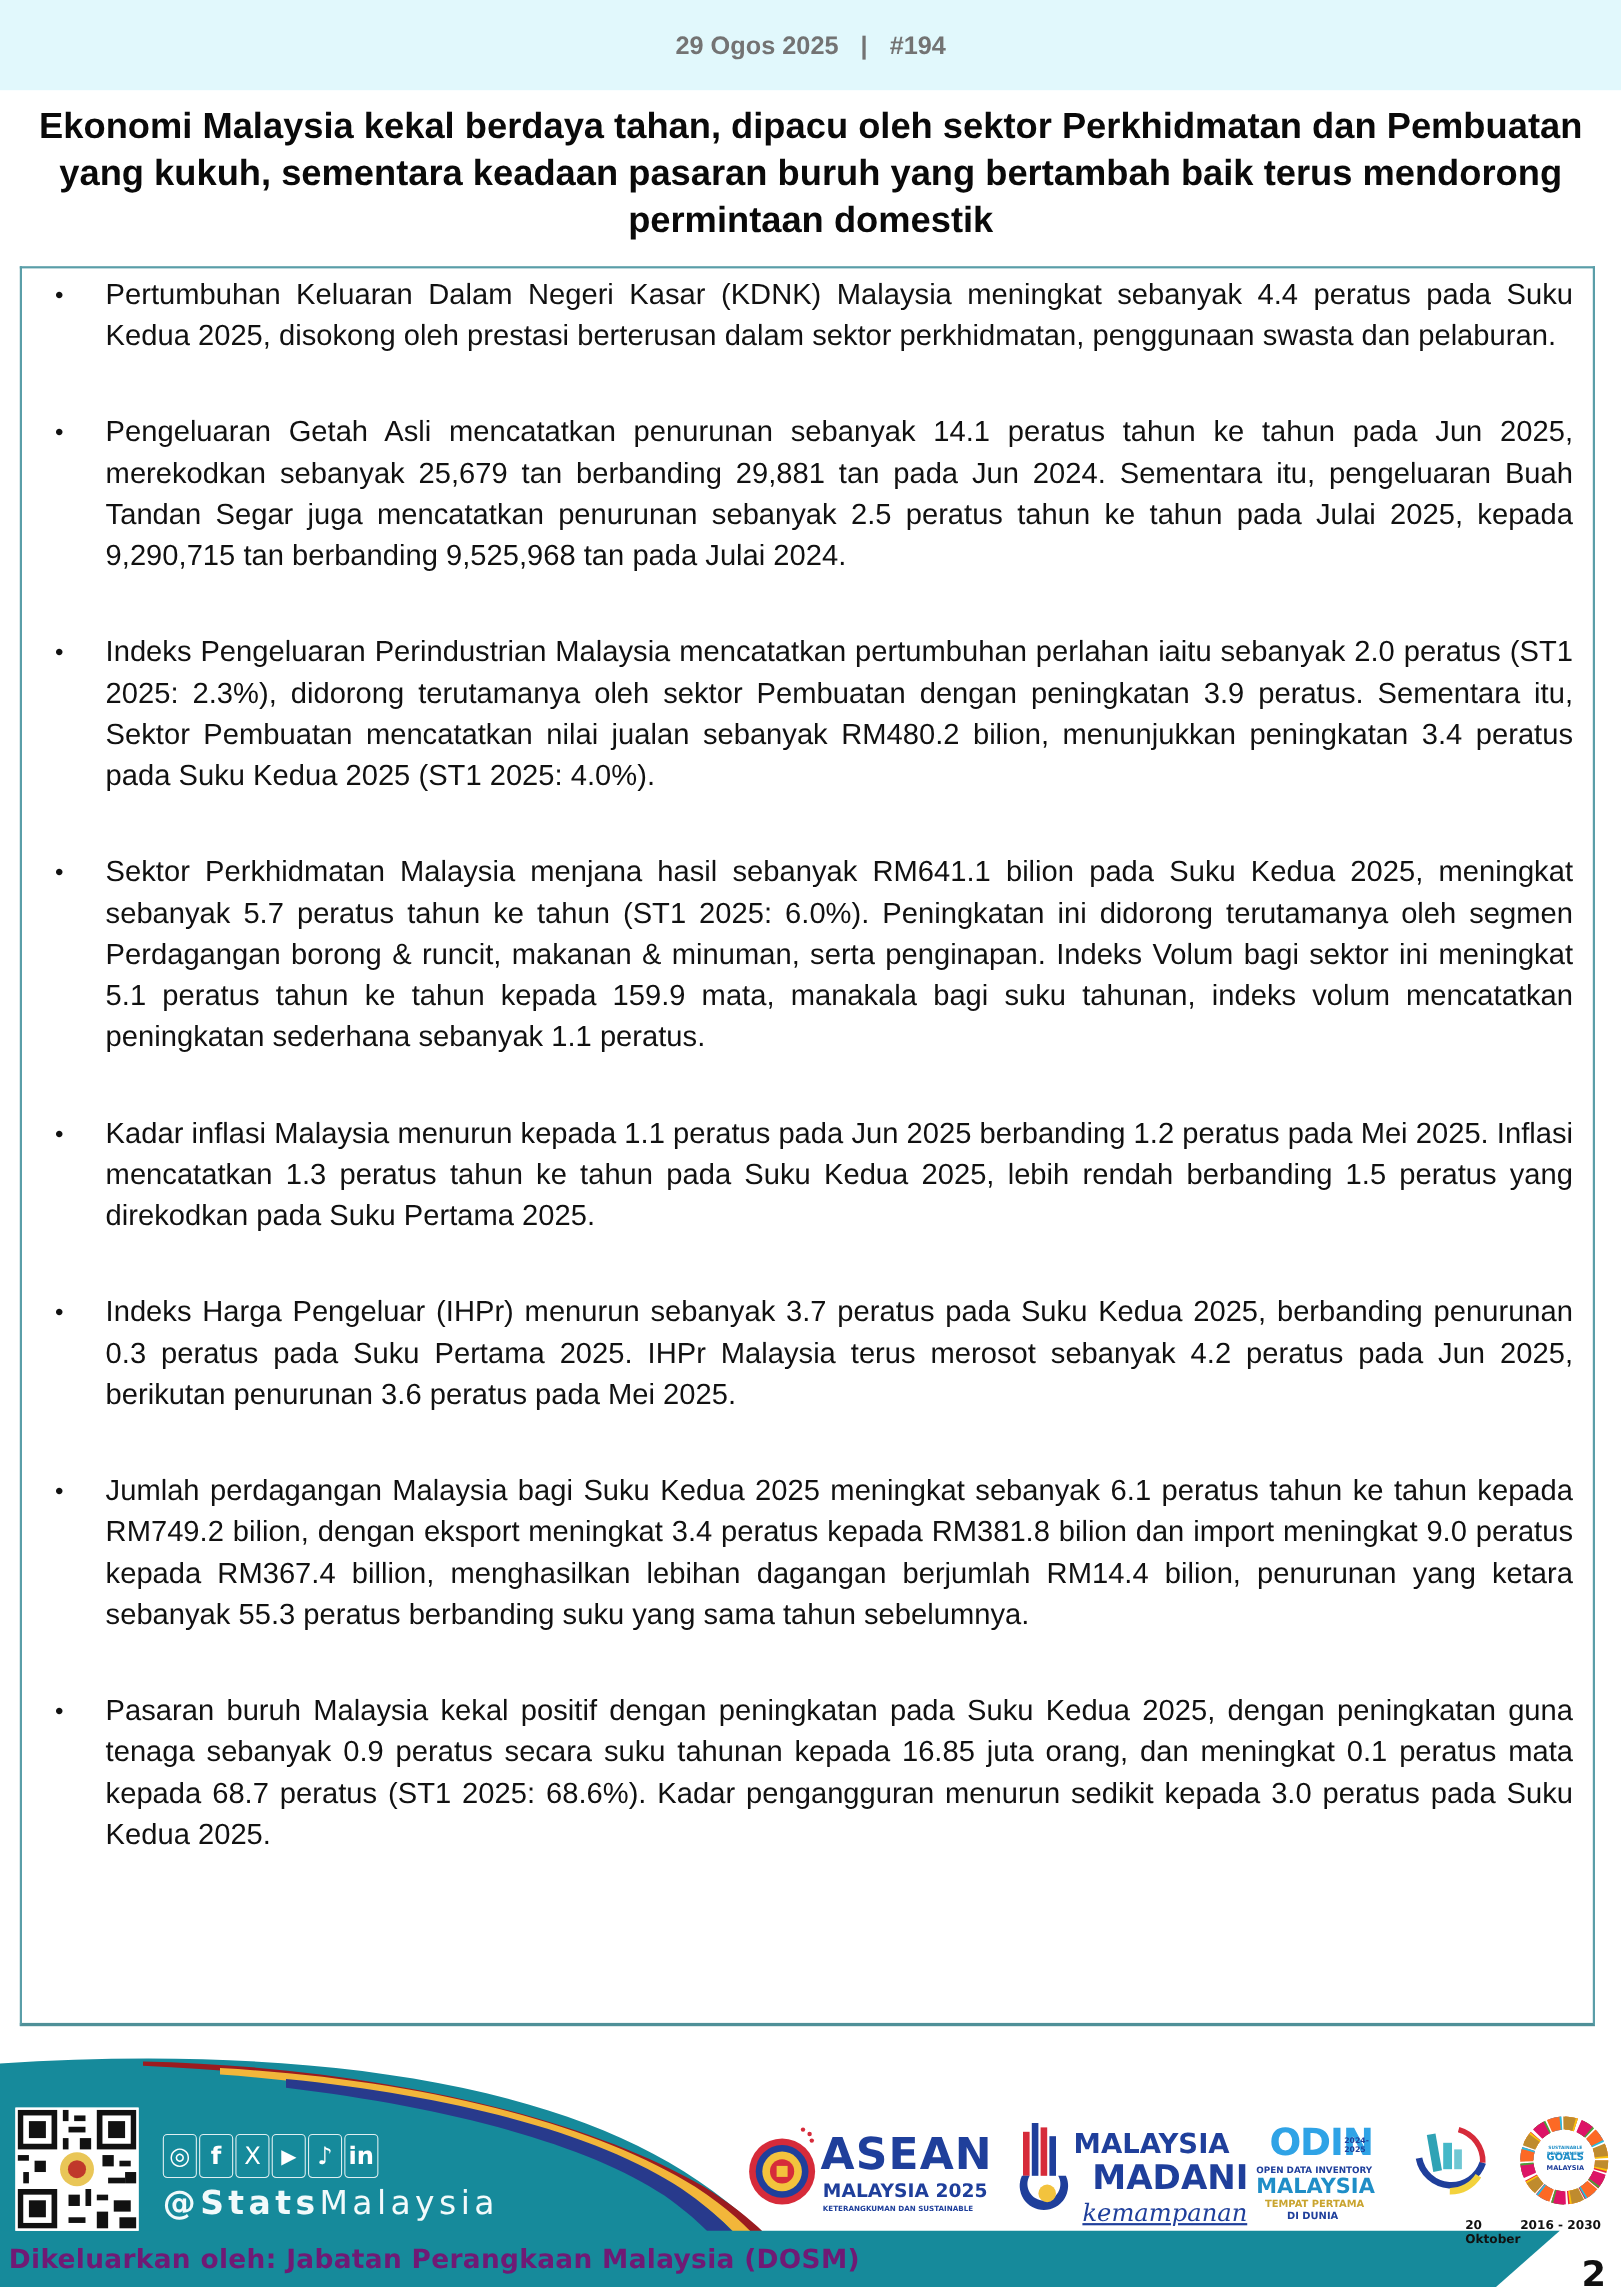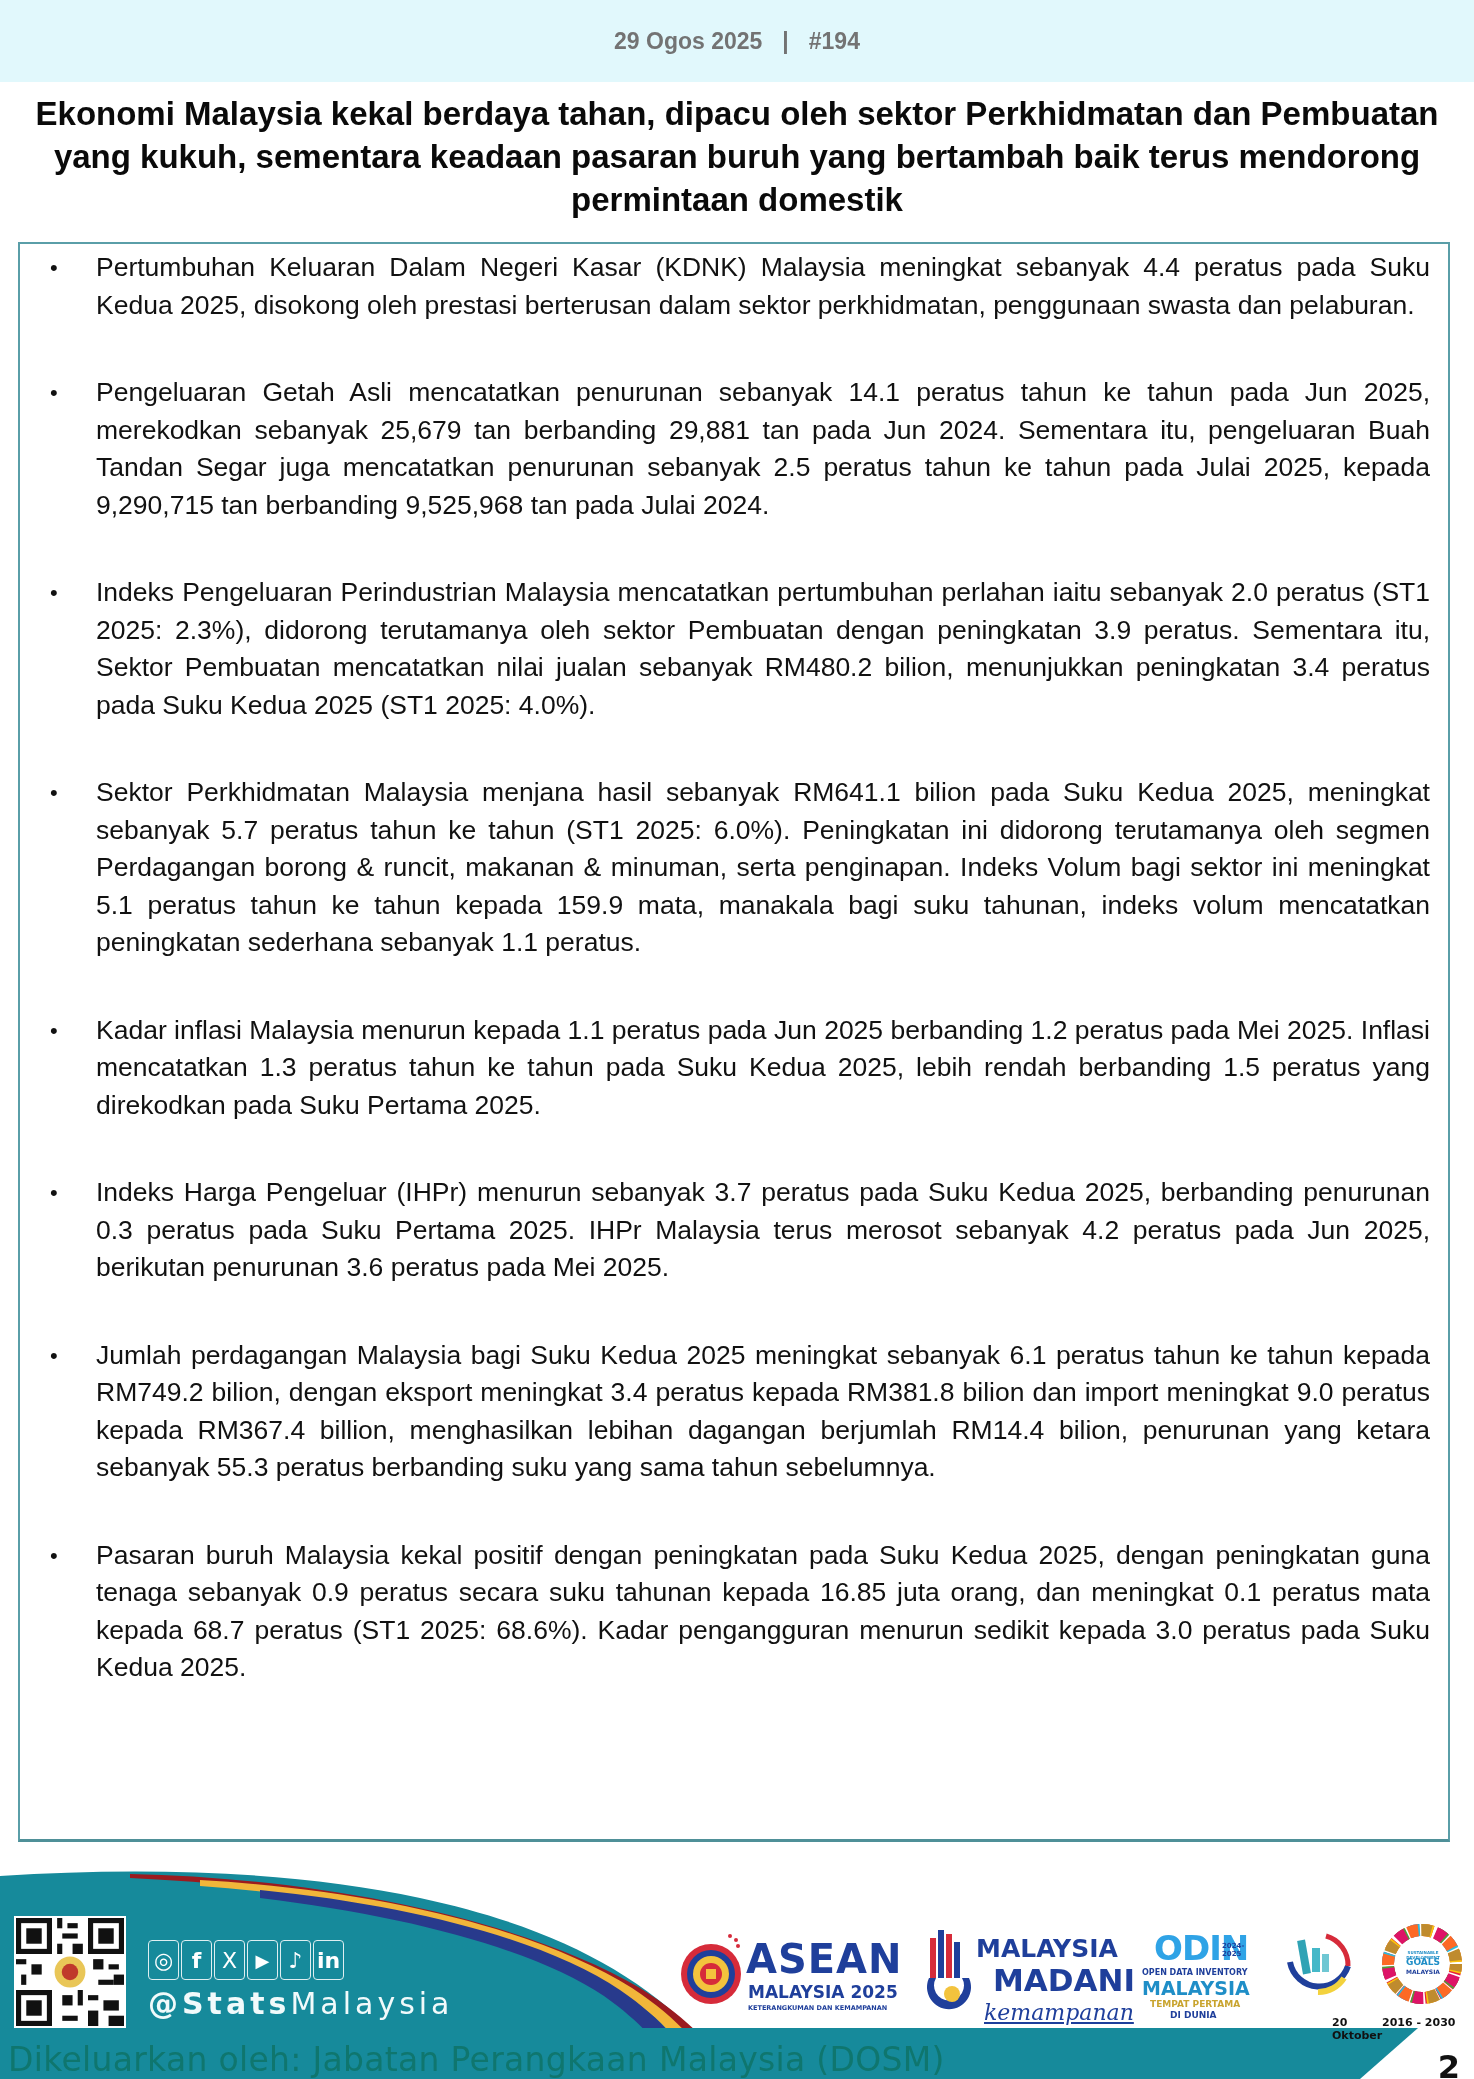--- a/index.html
+++ b/index.html
@@ -45,22 +45,22 @@
       width: 31px; height: 40px; border: 1.5px solid #dfeff1; border-radius: 4px;
       color: #fff; display: flex; align-items: center; justify-content: center;
       font-weight: bold; font-size: 22px; font-family: "DejaVu Sans", sans-serif;
     }
     .handle {
       position: absolute; left: 148px; top: 128px; color: #f1fafb; font-size: 30px;
       letter-spacing: 4px; font-family: "DejaVu Sans", sans-serif;
     }
     .handle b { font-weight: bold; }
     .publisher {
-      position: absolute; left: 8px; top: 182px; color: #0f766e; font-weight: normal;
-      font-size: 33px; font-family: "DejaVu Sans", sans-serif; letter-spacing: 0.3px;
+      position: absolute; left: 8px; top: 182px; color: #701a75; font-weight: bold;
+      font-size: 24px; font-family: "DejaVu Sans", sans-serif; letter-spacing: 0.3px;
     }
     .logos { position: absolute; left: 676px; top: 64px; height: 110px; }
     .logo { position: absolute; top: 0; }
     .logo-text { font-family: "DejaVu Sans", sans-serif; font-weight: bold; }
     .page-number {
       position: absolute; right: 14px; top: 190px; font-size: 32px; font-weight: bold; color: #111;
       font-family: "DejaVu Sans", sans-serif;
     }
   </style>
 </head>
@@ -159,21 +159,21 @@
         <circle cx="35" cy="42" r="24" fill="#1f3f9b"></circle>
         <circle cx="35" cy="42" r="18" fill="#f3c33d"></circle>
         <circle cx="35" cy="42" r="11" fill="#d62b3a"></circle>
         <rect x="30" y="37" width="10" height="10" fill="#f3c33d"></rect>
         <circle cx="60" cy="8" r="2" fill="#d62b3a"></circle>
           <circle cx="54" cy="4" r="2" fill="#d62b3a"></circle>
           <circle cx="62" cy="14" r="2" fill="#d62b3a"></circle>
       </svg>
       <div class="logo-text" style="position:absolute;left:70px;top:14px;font-size:40px;color:#1f3f9b;letter-spacing:1px;">ASEAN</div>
       <div class="logo-text" style="position:absolute;left:72px;top:60px;font-size:17px;color:#1f3f9b;">MALAYSIA 2025</div>
-      <div class="logo-text" style="position:absolute;left:72px;top:82px;font-size:6.5px;color:#1f3f9b;">KETERANGKUMAN DAN KEMAMPANAN</div>
+      <div class="logo-text" style="position:absolute;left:72px;top:82px;font-size:6.5px;color:#1f3f9b;">KETERANGKUMAN DAN SUSTAINABLE</div>
     </div>
 
     <div class="logo" style="left:248px; width:210px; height:105px;">
       <svg width="50" height="96" viewBox="0 0 50 96" style="position:absolute;left:0;top:6px;">
         <rect x="6" y="10" width="6" height="40" fill="#d62b3a"></rect>
         <rect x="14" y="2" width="6" height="48" fill="#1f3f9b"></rect>
         <rect x="22" y="6" width="6" height="44" fill="#d62b3a"></rect>
         <rect x="30" y="14" width="6" height="36" fill="#1f3f9b"></rect>
         <path d="M5,50 A22,22 0 1 0 45,50 L38,50 A15,15 0 1 1 12,50 Z" fill="#1f3f9b"></path>
         <circle cx="28" cy="66" r="8" fill="#f3c33d"></circle>

